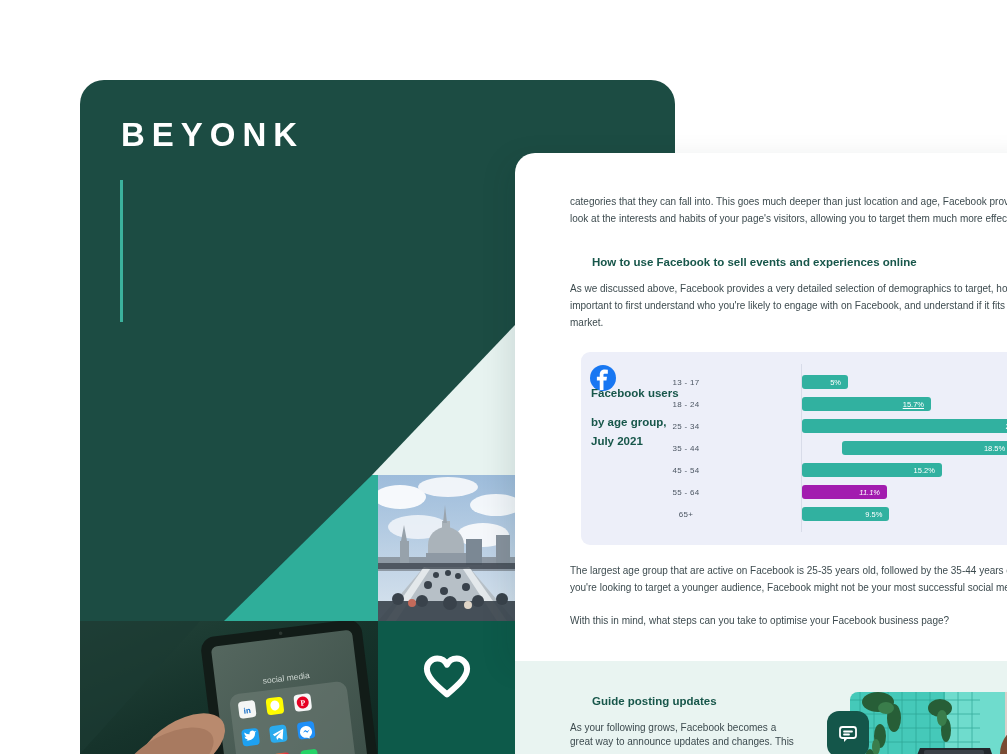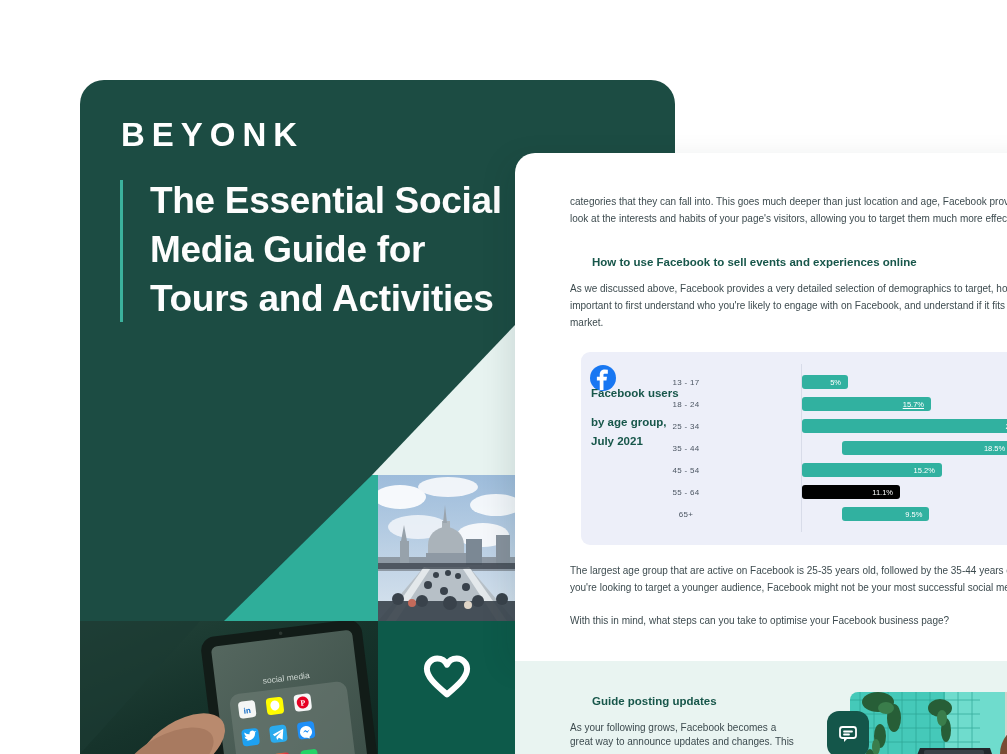--- a/index.html
+++ b/index.html
@@ -79,25 +79,20 @@
 <div class="cover-card">
 
   <svg class="cover-deco" width="595" height="674" viewBox="0 0 595 674">
     <polygon points="435,245 435,395 292,395" fill="#e7f3f0"></polygon>
     <polygon points="292,395 298,395 298,541 144,541" fill="#2fae9a"></polygon>
   </svg>
 
   <div class="brand-logo">BEYONK</div>
 
   <div class="title-accent"></div>
-  <div class="cover-title">
-    <div>The Essential Social</div>
-    <div>Media Guide for</div>
-    <div>Tours and Activities</div>
-  </div>
 
   <div class="tile tile-stpauls">
     <svg width="137" height="146" viewBox="0 0 137 146">
       <defs>
         <linearGradient id="sky" x1="0" y1="0" x2="0" y2="1">
           <stop offset="0" stop-color="#9dbcdb"></stop>
             <stop offset="1" stop-color="#d9e4ee"></stop>
         </linearGradient>
       </defs>
       <rect width="137" height="146" fill="url(#sky)"></rect>
@@ -243,25 +238,25 @@
         <div class="chart-row">
           <div class="chart-cat">35 - 44</div>
           <div class="chart-bar" style="width: 170.2px; background: rgb(49, 177, 160); margin-left: 40px;">18.5%</div>
         </div>
         <div class="chart-row">
           <div class="chart-cat">45 - 54</div>
           <div class="chart-bar" style="width: 139.84px; background: rgb(49, 177, 160);">15.2%</div>
         </div>
         <div class="chart-row">
           <div class="chart-cat">55 - 64</div>
-          <div class="chart-bar" style="width: 98px; background: #000000;">11.1%</div>
+          <div class="chart-bar" style="width: 85px; background: #a21caf; font-style: italic;">11.1%</div>
         </div>
         <div class="chart-row">
           <div class="chart-cat">65+</div>
-          <div class="chart-bar" style="width: 87.4px; background: rgb(49, 177, 160); margin-left: 40px;">9.5%</div>
+          <div class="chart-bar" style="width: 87.4px; background: rgb(49, 177, 160);">9.5%</div>
         </div>
       </div>
   </div>
 
   <div class="doc-line" style="top:412px">The largest age group that are active on Facebook is 25-35 years old, followed by the 35-44 years old group. If</div>
   <div class="doc-line" style="top:429px">you're looking to target a younger audience, Facebook might not be your most successful social media platform.</div>
 
   <div class="doc-line" style="top:462px">With this in mind, what steps can you take to optimise your Facebook business page?</div>
 </div>
 

